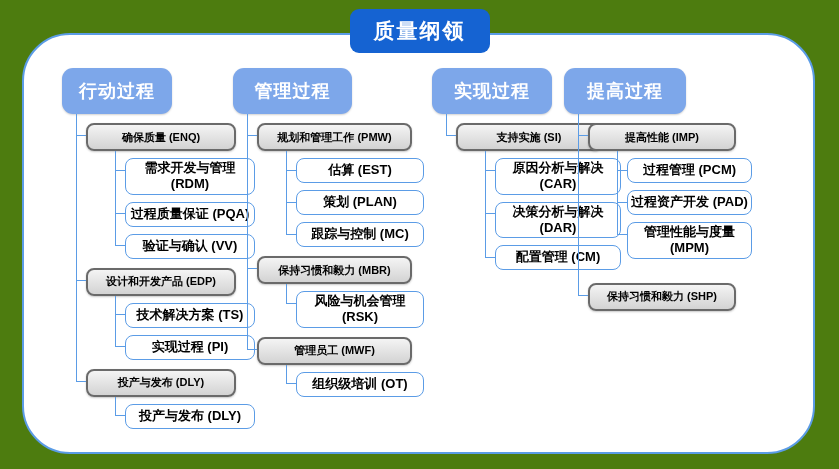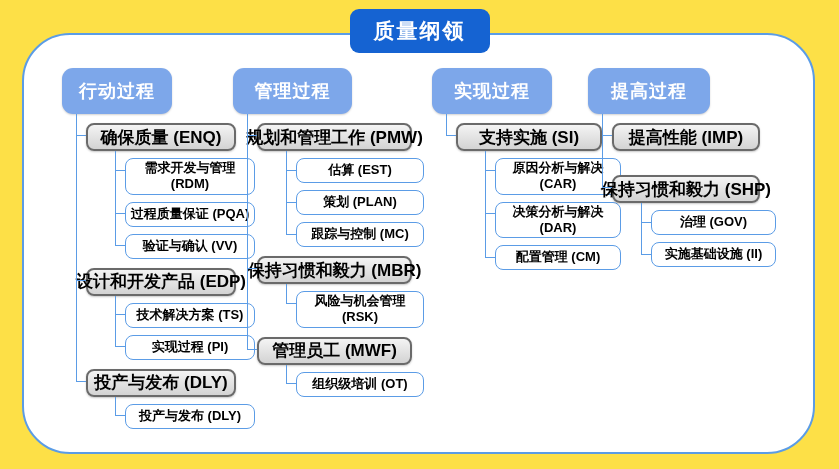--- a/index.html
+++ b/index.html
@@ -1,17 +1,17 @@
 <!DOCTYPE html>
 <html style="--title-bg: #1563d2; --header-bg: #7da7ea; --line-blue: #5b9ce6;"><head>
 <meta charset="utf-8">
 <style>
   html,body { margin:0; padding:0; background:#fff; }
   .canvas {
-    position:relative; width:839px; height:469px; background:#fde047; overflow:hidden;
+    position:relative; width:839px; height:469px; background:#4d7c0f; overflow:hidden;
     font-family:"Liberation Sans","DejaVu Sans",sans-serif;
   }
   .frame {
     position:absolute; left:22px; top:33px; width:793px; height:421px;
     border:2px solid var(--line-blue,#5b9ce6); border-radius:48px;
     box-sizing:border-box; background:#fff;
   }
   .title {
     position:absolute; top:9px; left:50%; transform:translateX(-50%);
     background:var(--title-bg,#1563d2); color:#fff;
@@ -36,21 +36,21 @@
   }
   .group:not(:last-child)::after {
     content:""; position:absolute; left:0; top:0; height:100%;
     border-left:1.5px solid var(--line-blue,#5b9ce6);
   }
   .gbox {
     width:var(--gw); height:28px; box-sizing:border-box;
     background:linear-gradient(180deg,#f4f4f4 0%,#d3d3d3 100%);
     border:2px solid #6a6a6a; border-radius:8px;
     display:flex; align-items:center; justify-content:center;
-    font-size:17px; font-weight:bold; color:#000;
+    font-size:11px; font-weight:bold; color:#000;
     box-shadow:0 1px 2px rgba(0,0,0,.22); white-space:nowrap;
   }
   .kids { margin-left:29px; }
   .kid { position:relative; padding-left:10px; padding-top:7px; }
   .kid::before {
     content:""; position:absolute; left:0; top:0; width:10px; height:19.5px;
     box-sizing:border-box;
     border-left:1.5px solid var(--line-blue,#5b9ce6);
     border-bottom:1.5px solid var(--line-blue,#5b9ce6);
   }
@@ -157,33 +157,36 @@
               <div class="kid">
                 <div class="wbox">决策分析与解决 (DAR)</div>
               </div>
               <div class="kid">
                 <div class="wbox">配置管理 (CM)</div>
               </div>
             </div>
           </div>
         </div>
       </div>
-      <div class="col" style="left: 588px; --gw: 148px; --ww: 125px;">
+      <div class="col" style="left: 564px; --gw: 148px; --ww: 125px;">
         <div class="hdr" style="width: 122px;">提高过程</div>
         <div class="trunk">
           <div class="group">
             <div class="gbox">提高性能 (IMP)</div>
+            <div class="kids">
+              <div class="kid">
+                <div class="wbox">过程管理 (PCM)</div>
+              </div>
+              <div class="kid">
+                <div class="wbox">过程资产开发 (PAD)</div>
+              </div>
+              <div class="kid">
+                <div class="wbox">管理性能与度量 (MPM)</div>
+              </div>
+            </div>
           </div>
           <div class="group gap-lg">
             <div class="gbox">保持习惯和毅力 (SHP)</div>
-            <div class="kids">
-              <div class="kid">
-                <div class="wbox">治理 (GOV)</div>
-              </div>
-              <div class="kid">
-                <div class="wbox">实施基础设施 (II)</div>
-              </div>
-            </div>
           </div>
         </div>
       </div>
     </div>
 </div>
 
 </body></html>

